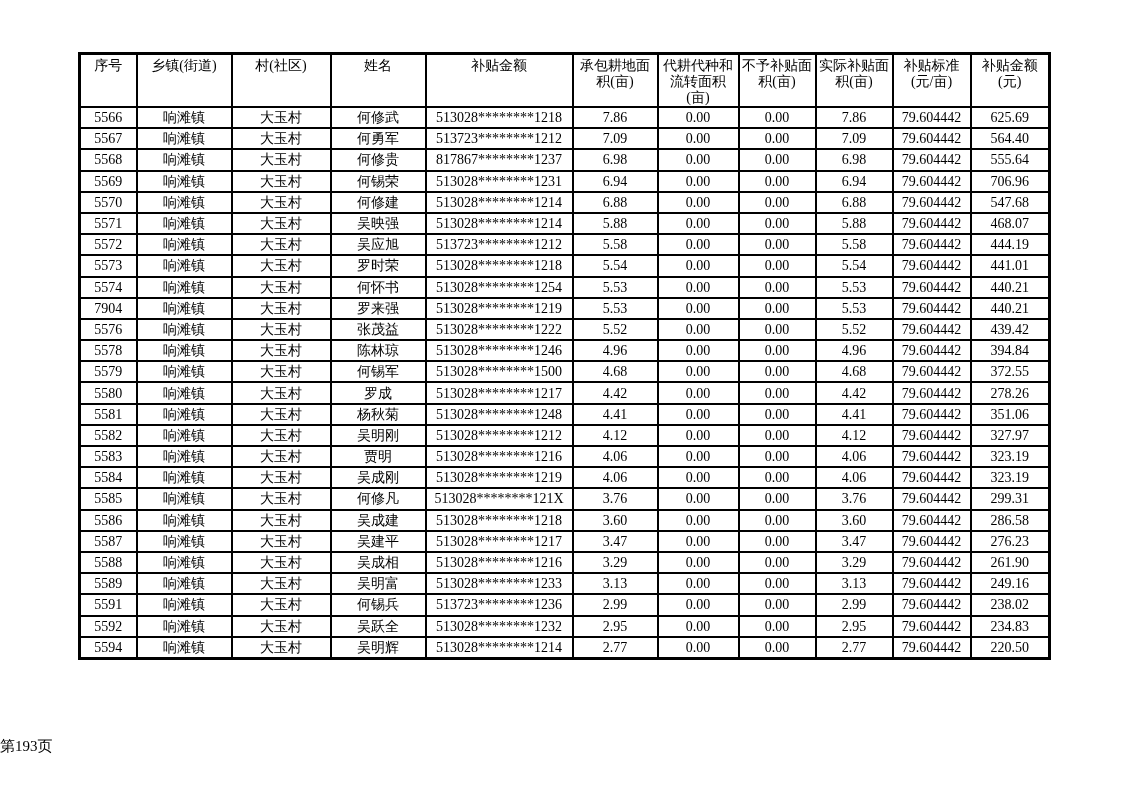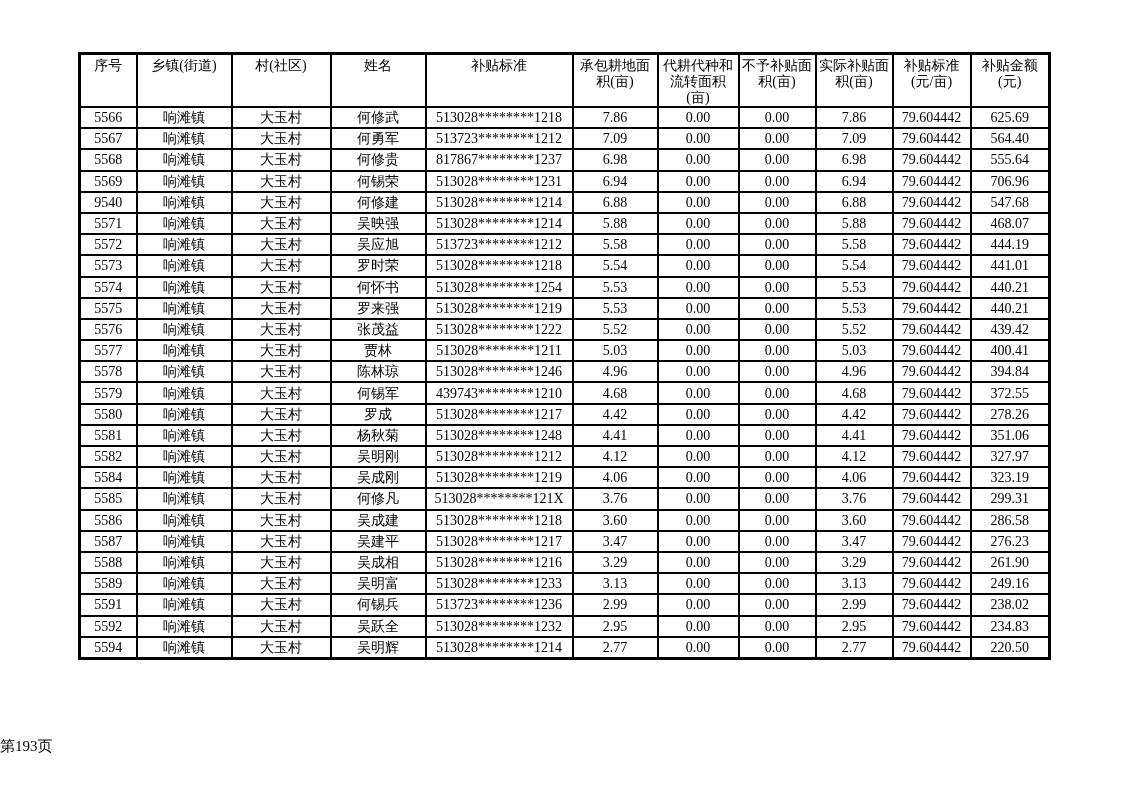--- a/index.html
+++ b/index.html
@@ -73,21 +73,21 @@
         <col style="width: 77px;">
         <col style="width: 78px;">
         <col style="width: 79px;">
       </colgroup>
     <thead>
       <tr id="header-row">
           <th>序号</th>
           <th>乡镇(街道)</th>
           <th>村(社区)</th>
           <th>姓名</th>
-          <th>补贴标准</th>
+          <th>补贴金额</th>
           <th>承包耕地面积(亩)</th>
           <th>代耕代种和流转面积(亩)</th>
           <th>不予补贴面积(亩)</th>
           <th>实际补贴面积(亩)</th>
           <th>补贴标准(元/亩)</th>
           <th>补贴金额(元)</th>
         </tr>
     </thead>
     <tbody id="table-body">
         <tr>
@@ -136,21 +136,21 @@
           <td>何锡荣</td>
           <td>513028********1231</td>
           <td>6.94</td>
           <td>0.00</td>
           <td>0.00</td>
           <td>6.94</td>
           <td>79.604442</td>
           <td>706.96</td>
         </tr>
         <tr>
-          <td>9540</td>
+          <td>5570</td>
           <td>响滩镇</td>
           <td>大玉村</td>
           <td>何修建</td>
           <td>513028********1214</td>
           <td>6.88</td>
           <td>0.00</td>
           <td>0.00</td>
           <td>6.88</td>
           <td>79.604442</td>
           <td>547.68</td>
@@ -201,21 +201,21 @@
           <td>何怀书</td>
           <td>513028********1254</td>
           <td>5.53</td>
           <td>0.00</td>
           <td>0.00</td>
           <td>5.53</td>
           <td>79.604442</td>
           <td>440.21</td>
         </tr>
         <tr>
-          <td>5575</td>
+          <td>7904</td>
           <td>响滩镇</td>
           <td>大玉村</td>
           <td>罗来强</td>
           <td>513028********1219</td>
           <td>5.53</td>
           <td>0.00</td>
           <td>0.00</td>
           <td>5.53</td>
           <td>79.604442</td>
           <td>440.21</td>
@@ -227,51 +227,38 @@
           <td>张茂益</td>
           <td>513028********1222</td>
           <td>5.52</td>
           <td>0.00</td>
           <td>0.00</td>
           <td>5.52</td>
           <td>79.604442</td>
           <td>439.42</td>
         </tr>
         <tr>
-          <td>5577</td>
-          <td>响滩镇</td>
-          <td>大玉村</td>
-          <td>贾林</td>
-          <td>513028********1211</td>
-          <td>5.03</td>
-          <td>0.00</td>
-          <td>0.00</td>
-          <td>5.03</td>
-          <td>79.604442</td>
-          <td>400.41</td>
-        </tr>
-        <tr>
           <td>5578</td>
           <td>响滩镇</td>
           <td>大玉村</td>
           <td>陈林琼</td>
           <td>513028********1246</td>
           <td>4.96</td>
           <td>0.00</td>
           <td>0.00</td>
           <td>4.96</td>
           <td>79.604442</td>
           <td>394.84</td>
         </tr>
         <tr>
           <td>5579</td>
           <td>响滩镇</td>
           <td>大玉村</td>
           <td>何锡军</td>
-          <td>439743********1210</td>
+          <td>513028********1500</td>
           <td>4.68</td>
           <td>0.00</td>
           <td>0.00</td>
           <td>4.68</td>
           <td>79.604442</td>
           <td>372.55</td>
         </tr>
         <tr>
           <td>5580</td>
           <td>响滩镇</td>
@@ -303,20 +290,33 @@
           <td>响滩镇</td>
           <td>大玉村</td>
           <td>吴明刚</td>
           <td>513028********1212</td>
           <td>4.12</td>
           <td>0.00</td>
           <td>0.00</td>
           <td>4.12</td>
           <td>79.604442</td>
           <td>327.97</td>
+        </tr>
+        <tr>
+          <td>5583</td>
+          <td>响滩镇</td>
+          <td>大玉村</td>
+          <td>贾明</td>
+          <td>513028********1216</td>
+          <td>4.06</td>
+          <td>0.00</td>
+          <td>0.00</td>
+          <td>4.06</td>
+          <td>79.604442</td>
+          <td>323.19</td>
         </tr>
         <tr>
           <td>5584</td>
           <td>响滩镇</td>
           <td>大玉村</td>
           <td>吴成刚</td>
           <td>513028********1219</td>
           <td>4.06</td>
           <td>0.00</td>
           <td>0.00</td>

